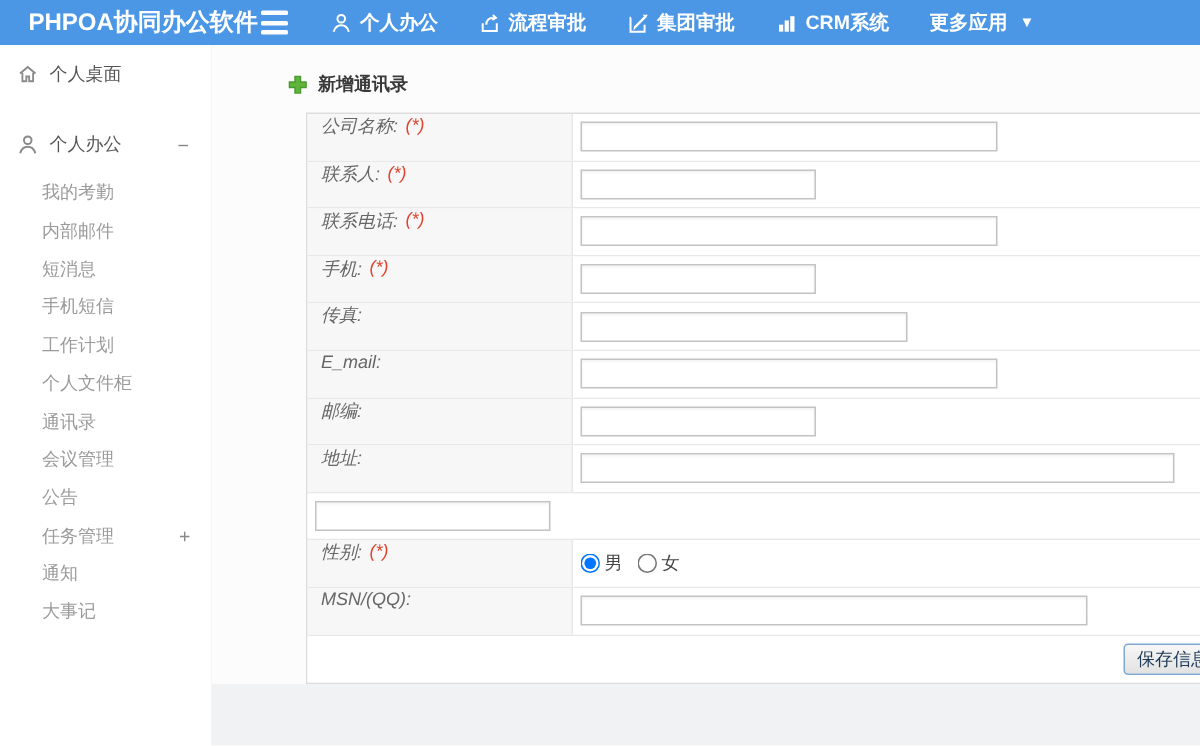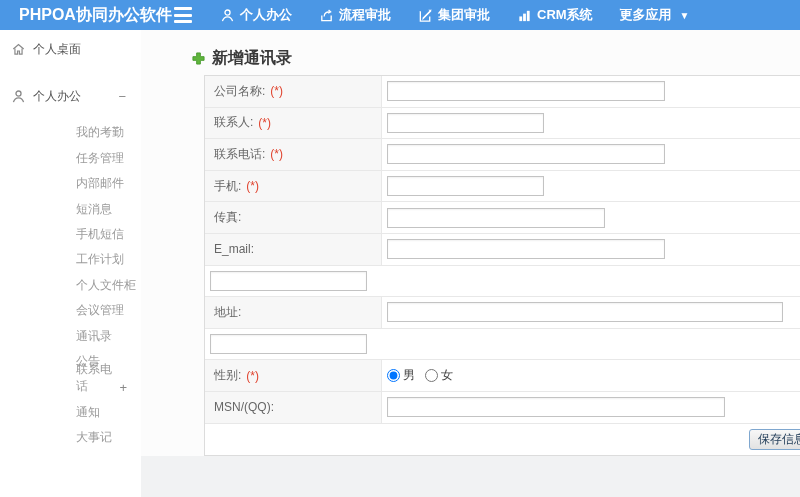--- a/index.html
+++ b/index.html
@@ -23,40 +23,40 @@
   
   #sidebar { position:absolute; left:2px; top:30px; width:140px; height:467px;
     background:#fff; border-right:1px solid #e3e3e3; }
   .side-top { display:flex; align-items:center; height:24px; padding-left:9px;
     color:#555; font-size:12px; cursor:pointer; }
   .side-top .s-icon { display:inline-flex; margin-right:7px; }
   #side-desktop { margin-top:7px; }
   #side-group { margin-top:23px; }
   .side-toggle { margin-left:auto; margin-right:15px; color:#888; font-size:13px; cursor:pointer; }
   #side-list { margin-top:8px; }
-  .side-sub { display:flex; align-items:flex-end; height:25.4px; padding-left:26px;
-    color:#9b9b9b; font-size:12px; cursor:pointer;margin-left:48px; }
+  .side-sub { display:flex; align-items:center; height:25.4px; padding-left:26px;
+    color:#9b9b9b; font-size:12px; cursor:pointer; }
   .side-sub .side-toggle { margin-right:14px; }
 
   
   #content { position:absolute; left:141px; top:30px; width:659px; height:467px;
     background:#fcfcfc; }
   #below-form-strip { position:absolute; left:0; top:426px; width:659px; height:41px;
     background:#f1f2f3; }
   #page-title-row { position:absolute; left:51px; top:18px; display:flex; align-items:center; }
   #title-plus { display:inline-flex; margin-right:7px; }
-  #page-title { font-size:16px; font-weight:bold; color:#3a3a3a; }
+  #page-title { font-size:12px; font-weight:bold; color:#3a3a3a; }
 
   #form-box { position:absolute; left:63px; top:45px; width:620px;
     background:#fff; border:1px solid #dcdcdc; }
   .form-row { display:grid; grid-template-columns:177px 1fr; height:31.6px;
     border-bottom:1px solid #e8e8e8; }
   .cell-label { background:#f7f7f7; border-right:1px solid #e8e8e8;
-    display:flex; align-items:center; padding-left:9px;
-    font-size:12px; color:#666; white-space:nowrap; }
+    display:flex; padding-left:9px;
+    font-size:12px; color:#666; white-space:nowrap;font-style:italic; }
   .req { color:#e0442f; margin-left:5px; font-size:12px; }
   .cell-field { display:flex; align-items:center; padding-left:5px; background:#fff; }
   .cell-field input[type=text] { height:20px; border:1px solid #c3c3c3; background:#fff;
     box-shadow:inset 0 1px 2px rgba(0,0,0,.06); font-size:12px; padding:0 3px; outline:none; }
   .radio-opt { display:flex; align-items:center; margin-right:10px; font-size:12px; color:#444; }
   .radio-opt input { margin-right:3px; }
 
   #save-row { height:31px; background:#fff; display:flex; align-items:center;
     justify-content:flex-end; padding-right:8px; }
   #save-button { width:66px; height:21px; font-size:12px; color:#1f3a56;
@@ -140,48 +140,45 @@
           </svg>
         </span>
       <span>个人办公</span>
       <span class="side-toggle">−</span>
     </div>
     <div id="side-list">
         <div class="side-sub">
           <span>我的考勤</span>
         </div>
         <div class="side-sub">
+          <span>内部邮件</span>
+        </div>
+        <div class="side-sub">
+          <span>短消息</span>
+        </div>
+        <div class="side-sub">
+          <span>手机短信</span>
+        </div>
+        <div class="side-sub">
+          <span>工作计划</span>
+        </div>
+        <div class="side-sub">
+          <span>个人文件柜</span>
+        </div>
+        <div class="side-sub">
+          <span>通讯录</span>
+        </div>
+        <div class="side-sub">
+          <span>会议管理</span>
+        </div>
+        <div class="side-sub">
+          <span>公告</span>
+        </div>
+        <div class="side-sub">
           <span>任务管理</span>
-        </div>
-        <div class="side-sub">
-          <span>内部邮件</span>
-        </div>
-        <div class="side-sub">
-          <span>短消息</span>
-        </div>
-        <div class="side-sub">
-          <span>手机短信</span>
-        </div>
-        <div class="side-sub">
-          <span>工作计划</span>
-        </div>
-        <div class="side-sub">
-          <span>个人文件柜</span>
-        </div>
-        <div class="side-sub">
-          <span>会议管理</span>
-        </div>
-        <div class="side-sub">
-          <span>通讯录</span>
-        </div>
-        <div class="side-sub">
-          <span>公告</span>
-        </div>
-        <div class="side-sub">
-          <span>联系电话</span>
           <span class="side-toggle" style="margin-left:auto;">+</span>
         </div>
         <div class="side-sub">
           <span>通知</span>
         </div>
         <div class="side-sub">
           <span>大事记</span>
         </div>
         <div class="side-sub"></div>
       </div>
@@ -247,20 +244,23 @@
           </div>
           <div class="form-row">
             <div class="cell-label">
               <span>E_mail:</span>
             </div>
             <div class="cell-field">
               <input type="text" style="width: 278px;">
             </div>
           </div>
           <div class="form-row">
+            <div class="cell-label">
+              <span>邮编:</span>
+            </div>
             <div class="cell-field">
               <input type="text" style="width: 157px;">
             </div>
           </div>
           <div class="form-row">
             <div class="cell-label">
               <span>地址:</span>
             </div>
             <div class="cell-field">
               <input type="text" style="width: 396px;">

